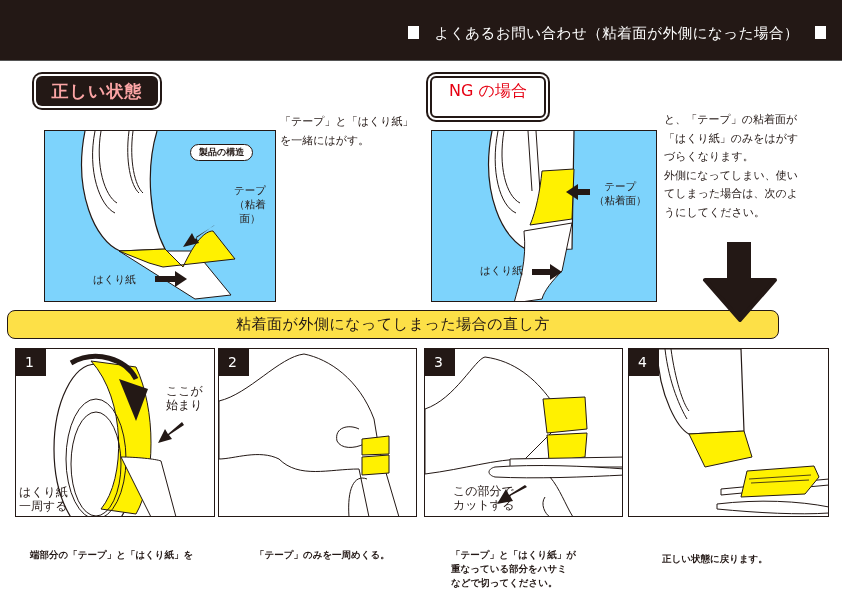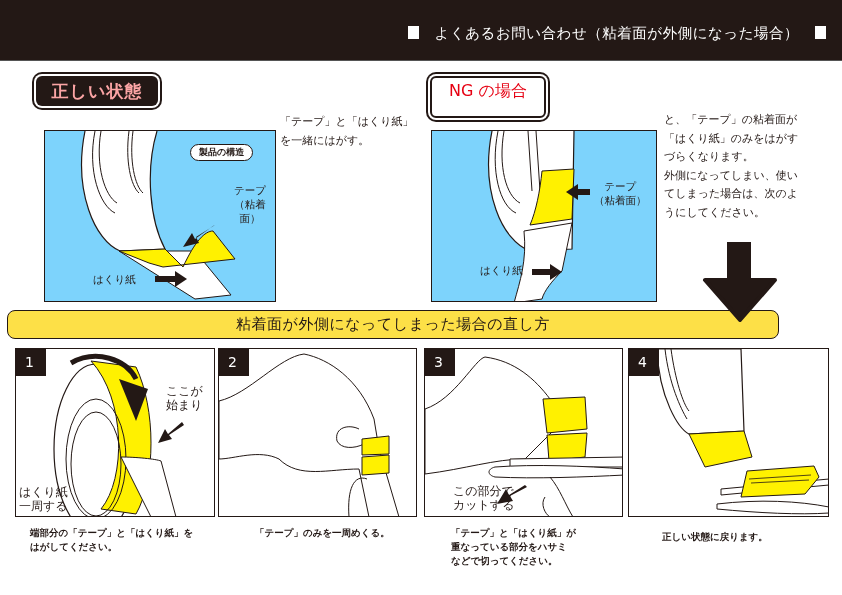--- a/index.html
+++ b/index.html
@@ -25,21 +25,21 @@
   .desc-ng { left:664px; top:111px; width:150px; line-height:18.5px; }
 
   .pill-structure { border:1.5px solid #231815; border-radius:12px; padding:1px 8px; font-size:9px; font-weight:bold; background:#fff; }
 
   
   .banner { left:7px; top:310px; width:772px; height:29px; background:#fde047; border:1.5px solid #231815; border-radius:8px; text-align:center; font-size:15px; line-height:26px; letter-spacing:0.5px; }
 
   
   .step { top:348px; height:169px; border:1.5px solid #231815; background:#fff; overflow:hidden; }
   .step-num { left:0; top:0; width:30px; height:27px; background:#231815; color:#fff; font-size:14px; line-height:27px; padding-left:9px; }
-  .step-cap { font-size:9.5px; font-weight:bold; line-height:14px; }
+  .step-cap { font-size:9.5px; font-weight:bold; line-height:14px;margin-top:22px; }
   .inline-note { font-size:12px; line-height:14px; }
   svg { display:block; }
 </style>
 </head>
 <body>
 
 <div class="abs header"></div>
 <div class="abs header-title">
   <span class="header-sq"></span><span>よくあるお問い合わせ（粘着面が外側になった場合）</span><span class="header-sq"></span>
 </div>
@@ -121,21 +121,20 @@
     <div>ここが</div>
     <div>始まり</div>
   </div>
   <div class="abs inline-note" style="left:3px; top:136px;">
     <div>はくり紙</div>
     <div>一周する</div>
   </div>
 </div>
 <div class="abs step-cap" style="left:30px; top:526px;">
   <div>端部分の「テープ」と「はくり紙」を</div>
-  <div>はがしてください。</div>
 </div>
 
 <div class="abs step" style="left:218px; width:199px;">
   <svg class="abs" style="left:0;top:0;" width="199" height="169" viewBox="0 0 199 169">
     <path d="M0,52 C30,45 60,8 85,5 C110,10 140,30 155,70 L160,100 L180,168 L150,168 L140,120 C110,120 80,130 60,110 C40,100 15,110 0,110 Z" fill="#fff" stroke="#231815" stroke-width="1"></path>
     <path d="M140,80 C130,75 115,78 118,92 C122,100 135,100 145,95" fill="#fff" stroke="#231815" stroke-width="1"></path>
     <path d="M143,90 L170,87 L170,105 L143,106 Z" fill="#fff100" stroke="#231815" stroke-width="1"></path>
     <path d="M143,108 L170,106 L170,124 L143,126 Z" fill="#fff100" stroke="#231815" stroke-width="1"></path>
     <path d="M130,168 C128,140 135,125 148,130" fill="none" stroke="#231815" stroke-width="1"></path>
   </svg>

